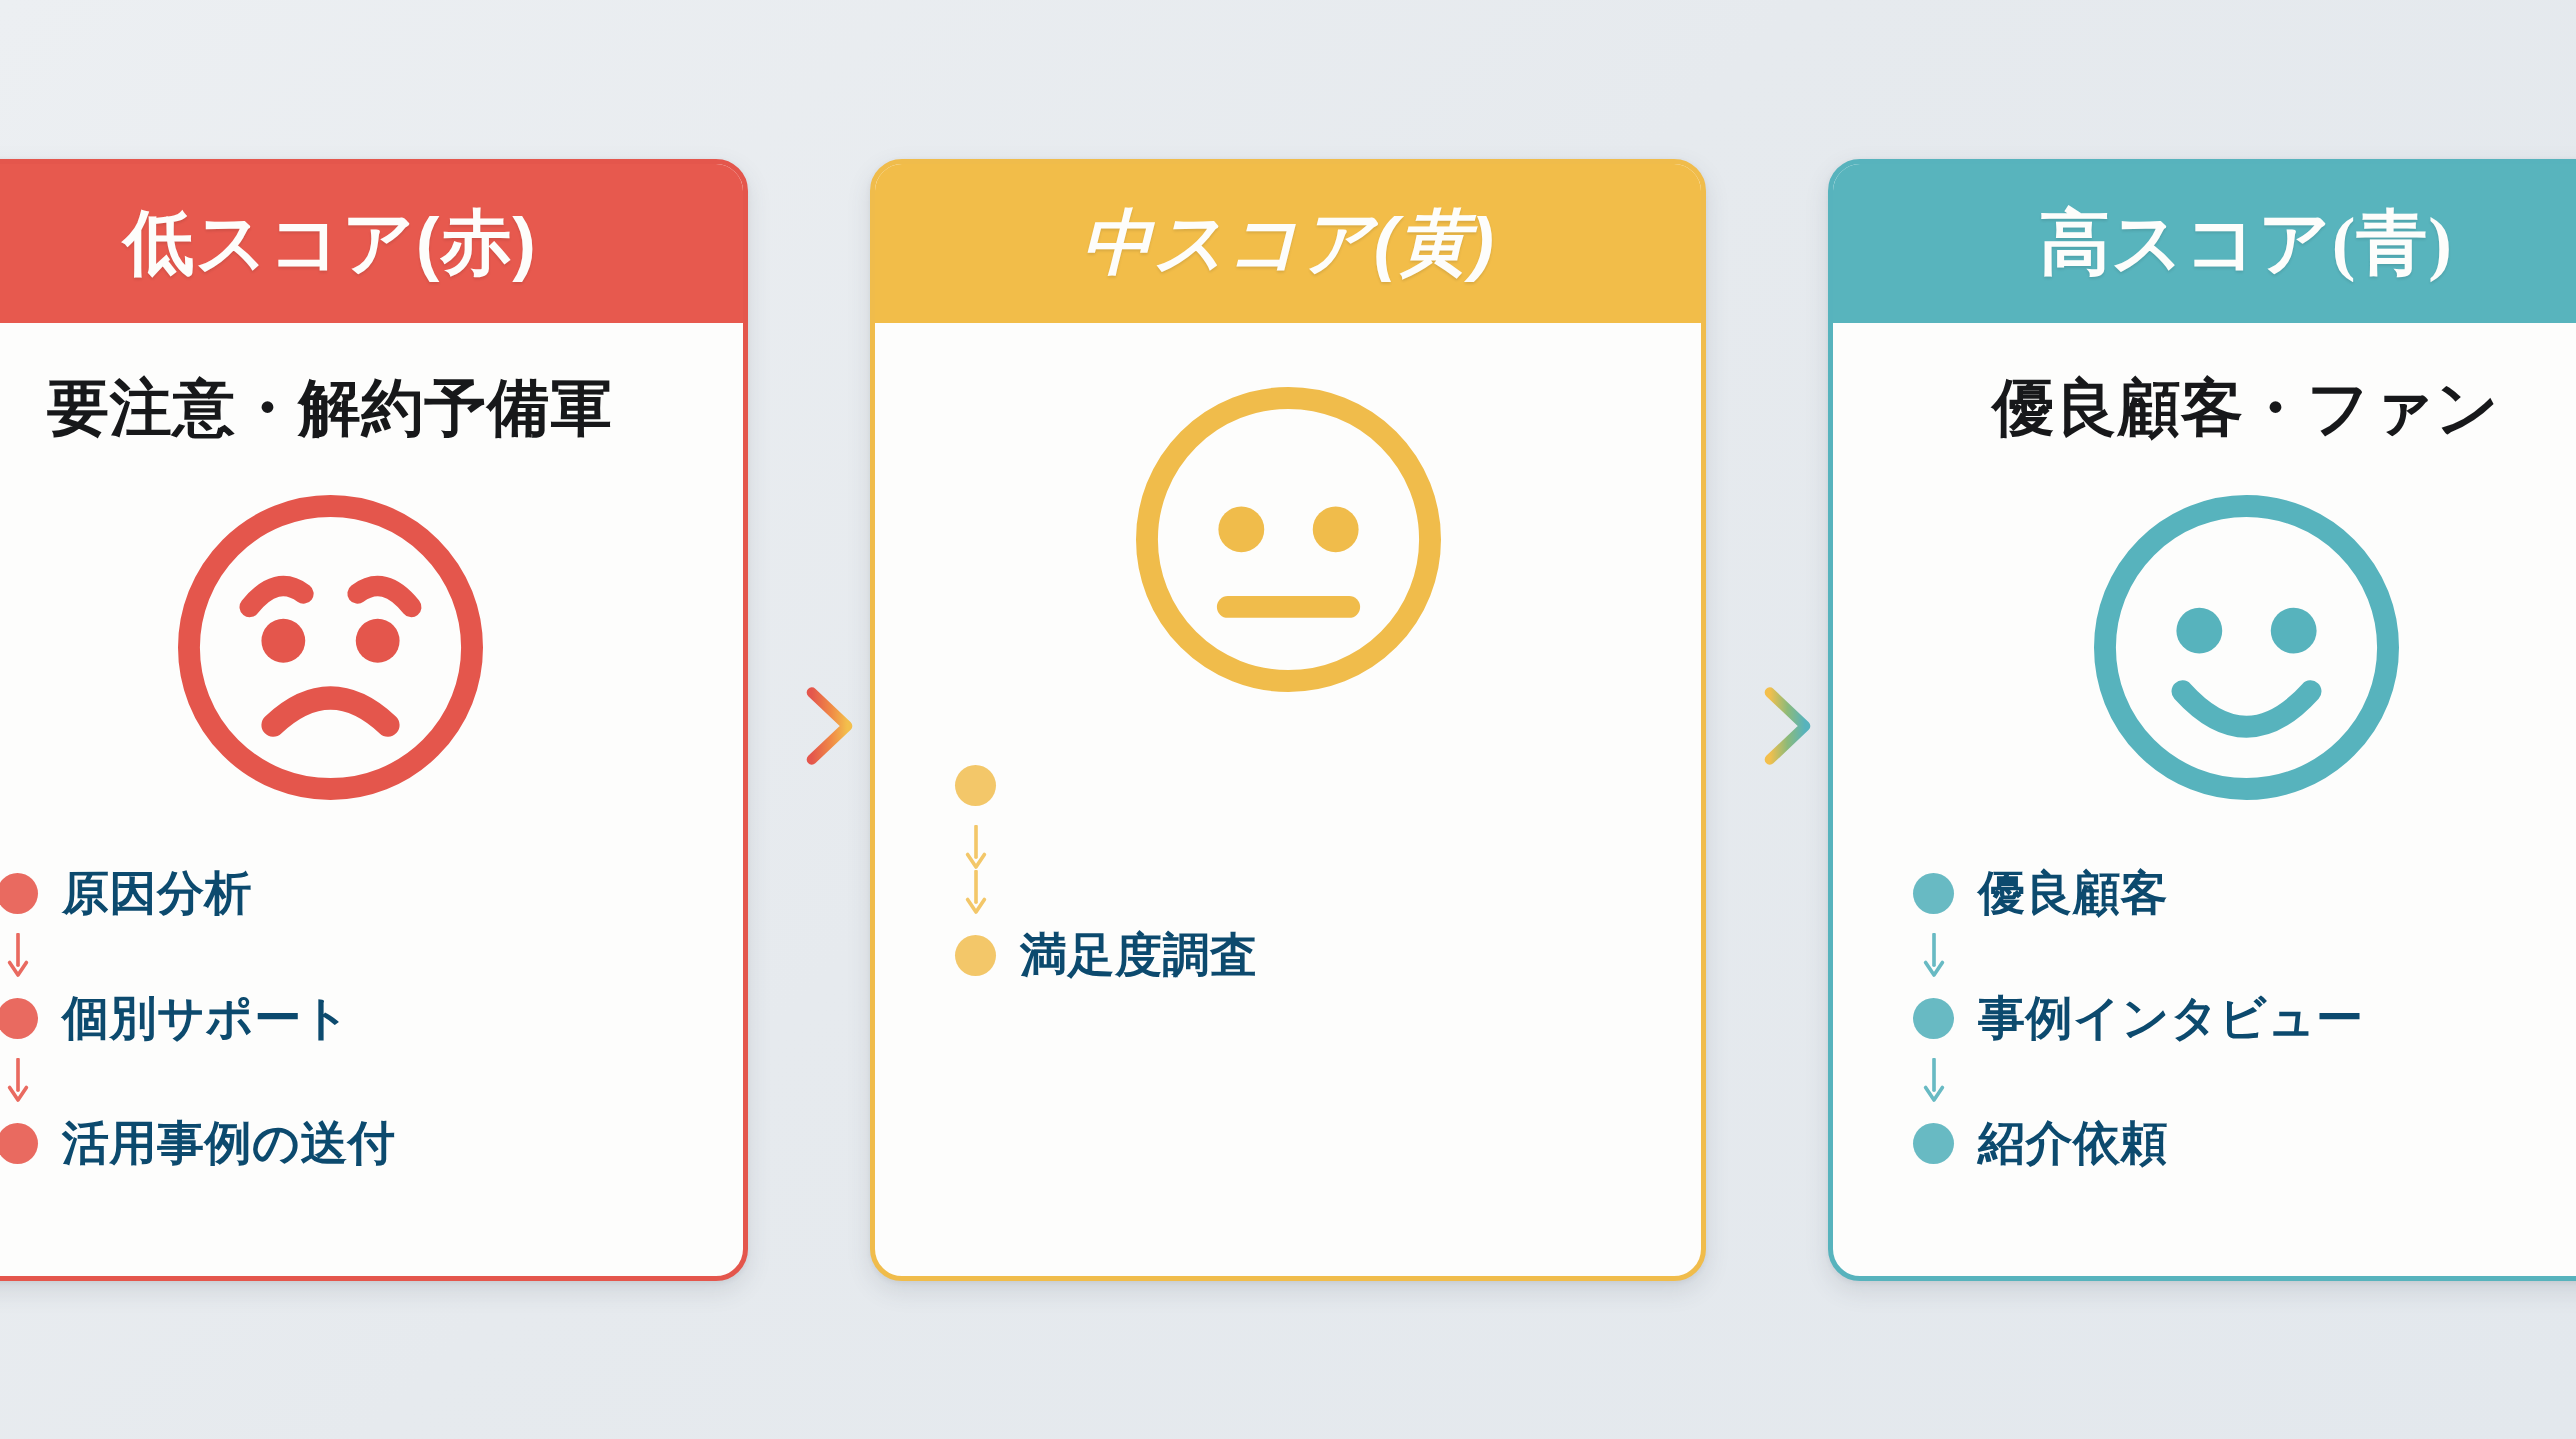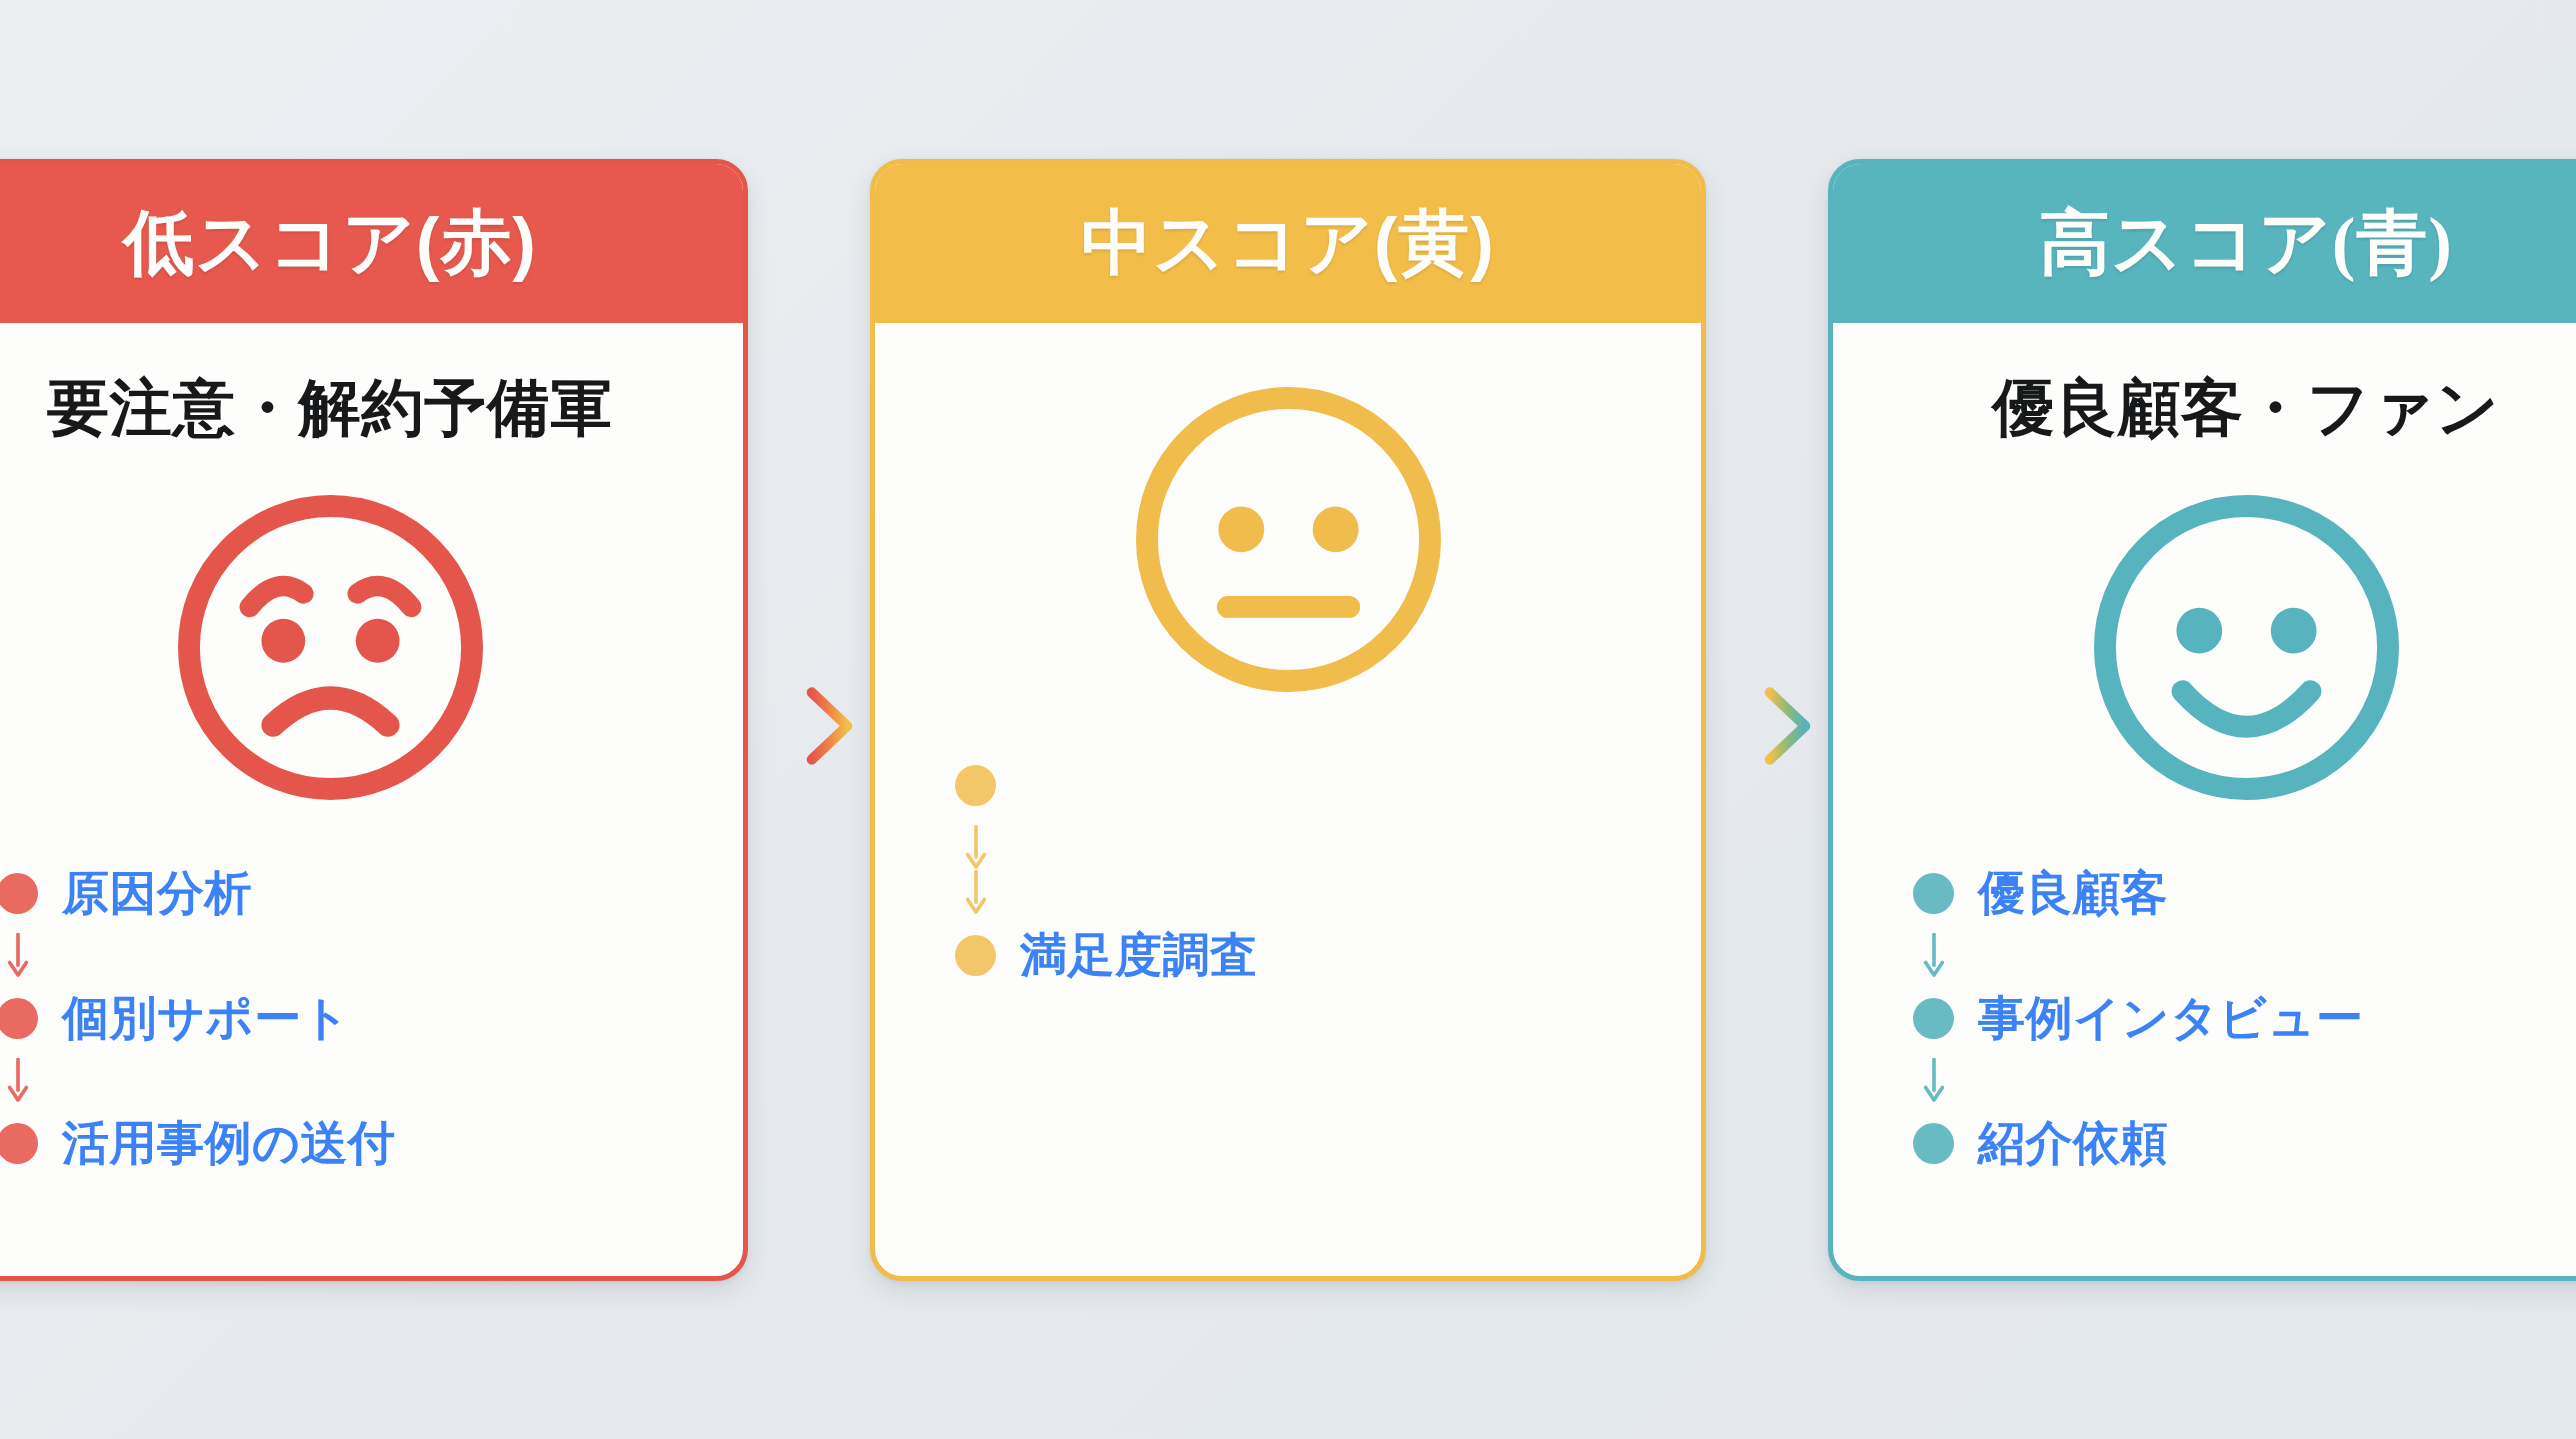--- a/index.html
+++ b/index.html
@@ -27,21 +27,21 @@
   .card.red    { border:5.6px solid #e4564c; }
   .card.yellow { border:5.6px solid #f0bc4b; }
   .card.blue   { border:5.6px solid #57b3bd;font-family:Liberation Serif, serif; }
 
   .card-header {
     height:159px; width:100%;
     display:flex; align-items:center; justify-content:center;
     flex:0 0 auto;
   }
   .card.red    .card-header { background:#e7594e; }
-  .card.yellow .card-header { background:#f2bd49; }
+  .card.yellow .card-header { background:#f2bd49;font-style:italic; }
   .card.blue   .card-header { background:#58b4bd; }
   .card-header-title {
     color:#fdfdfb;
     font-size:71px;
     font-weight:700;
     letter-spacing:0.9px;
     text-shadow:0 1.9px 2.8px rgba(0,0,0,.10);
     white-space:nowrap;
   }
 
@@ -80,21 +80,21 @@
   .dot {
     width:41px; height:41px; border-radius:50%;
     flex:0 0 auto;
   }
   .card.red    .dot { background:#e96a60; }
   .card.yellow .dot { background:#f3c769; }
   .card.blue   .dot { background:#68bac3; }
   .bullet-label {
     font-size:47px;
     font-weight:700;
-    color:#3b82f6;
+    color:#0c4a6e;
     white-space:nowrap;
     letter-spacing:0.5px;
   }
   .connector {
     height:45px; width:41px;
     display:flex; align-items:center; justify-content:center;
     flex:0 0 auto;
   }
   .connector svg { width:28px; height:45px; display:block; }
 

